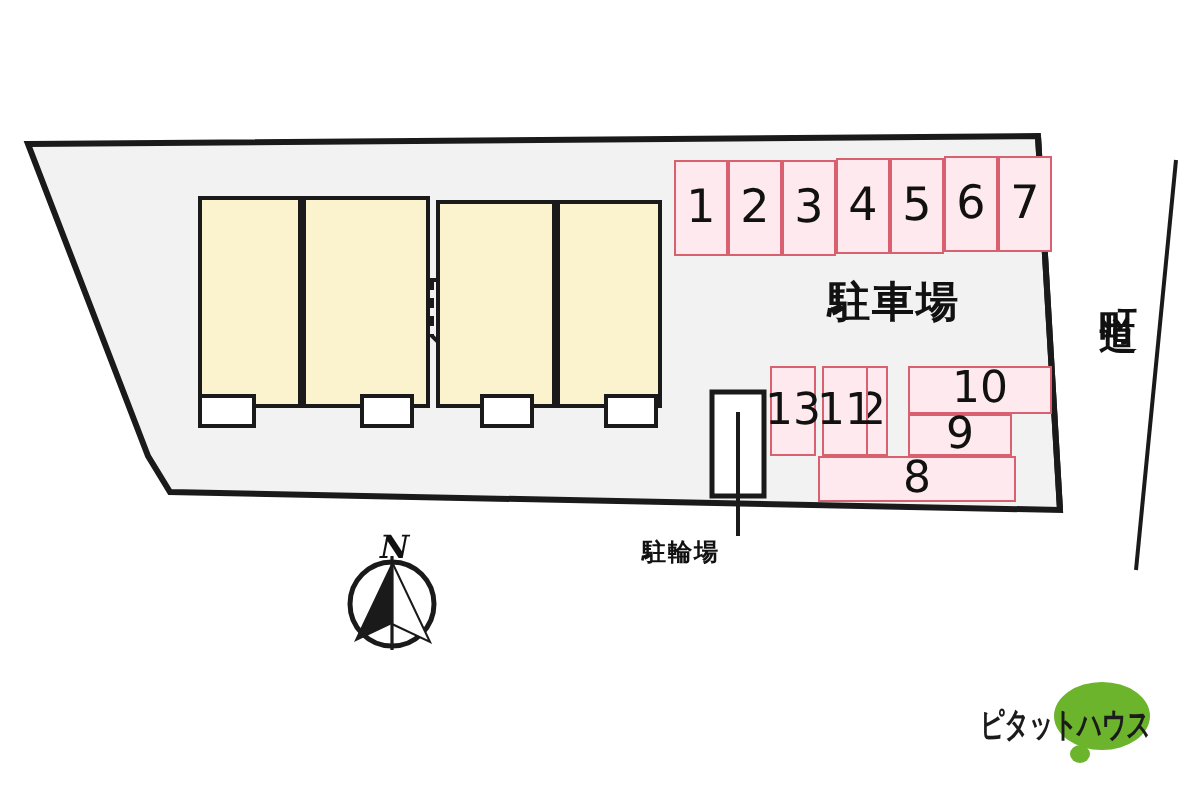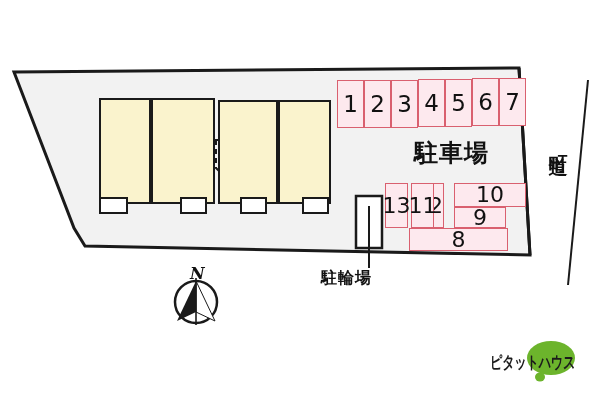--- a/index.html
+++ b/index.html
@@ -65,28 +65,28 @@
   .jp-label {
     position: absolute;
     color: #111111;
     font-family: "DejaVu Sans", "Liberation Sans", sans-serif;
     font-weight: bold;
     white-space: nowrap;
   }
   #label-parking {
     left: 386px;
     top: 137px;
-    font-size: 24px;
+    font-size: 21px;
     letter-spacing: 1px;
     padding-left: 28px;
   }
   #label-bike {
     left: 321px;
     top: 268px;
-    font-size: 16px;
+    font-size: 12px;
     letter-spacing: 1px;
   }
   #label-road {
     left: 546px;
     top: 139px;
     font-size: 19px;
     writing-mode: vertical-rl;
     text-orientation: upright;
     letter-spacing: 4px;
   }

